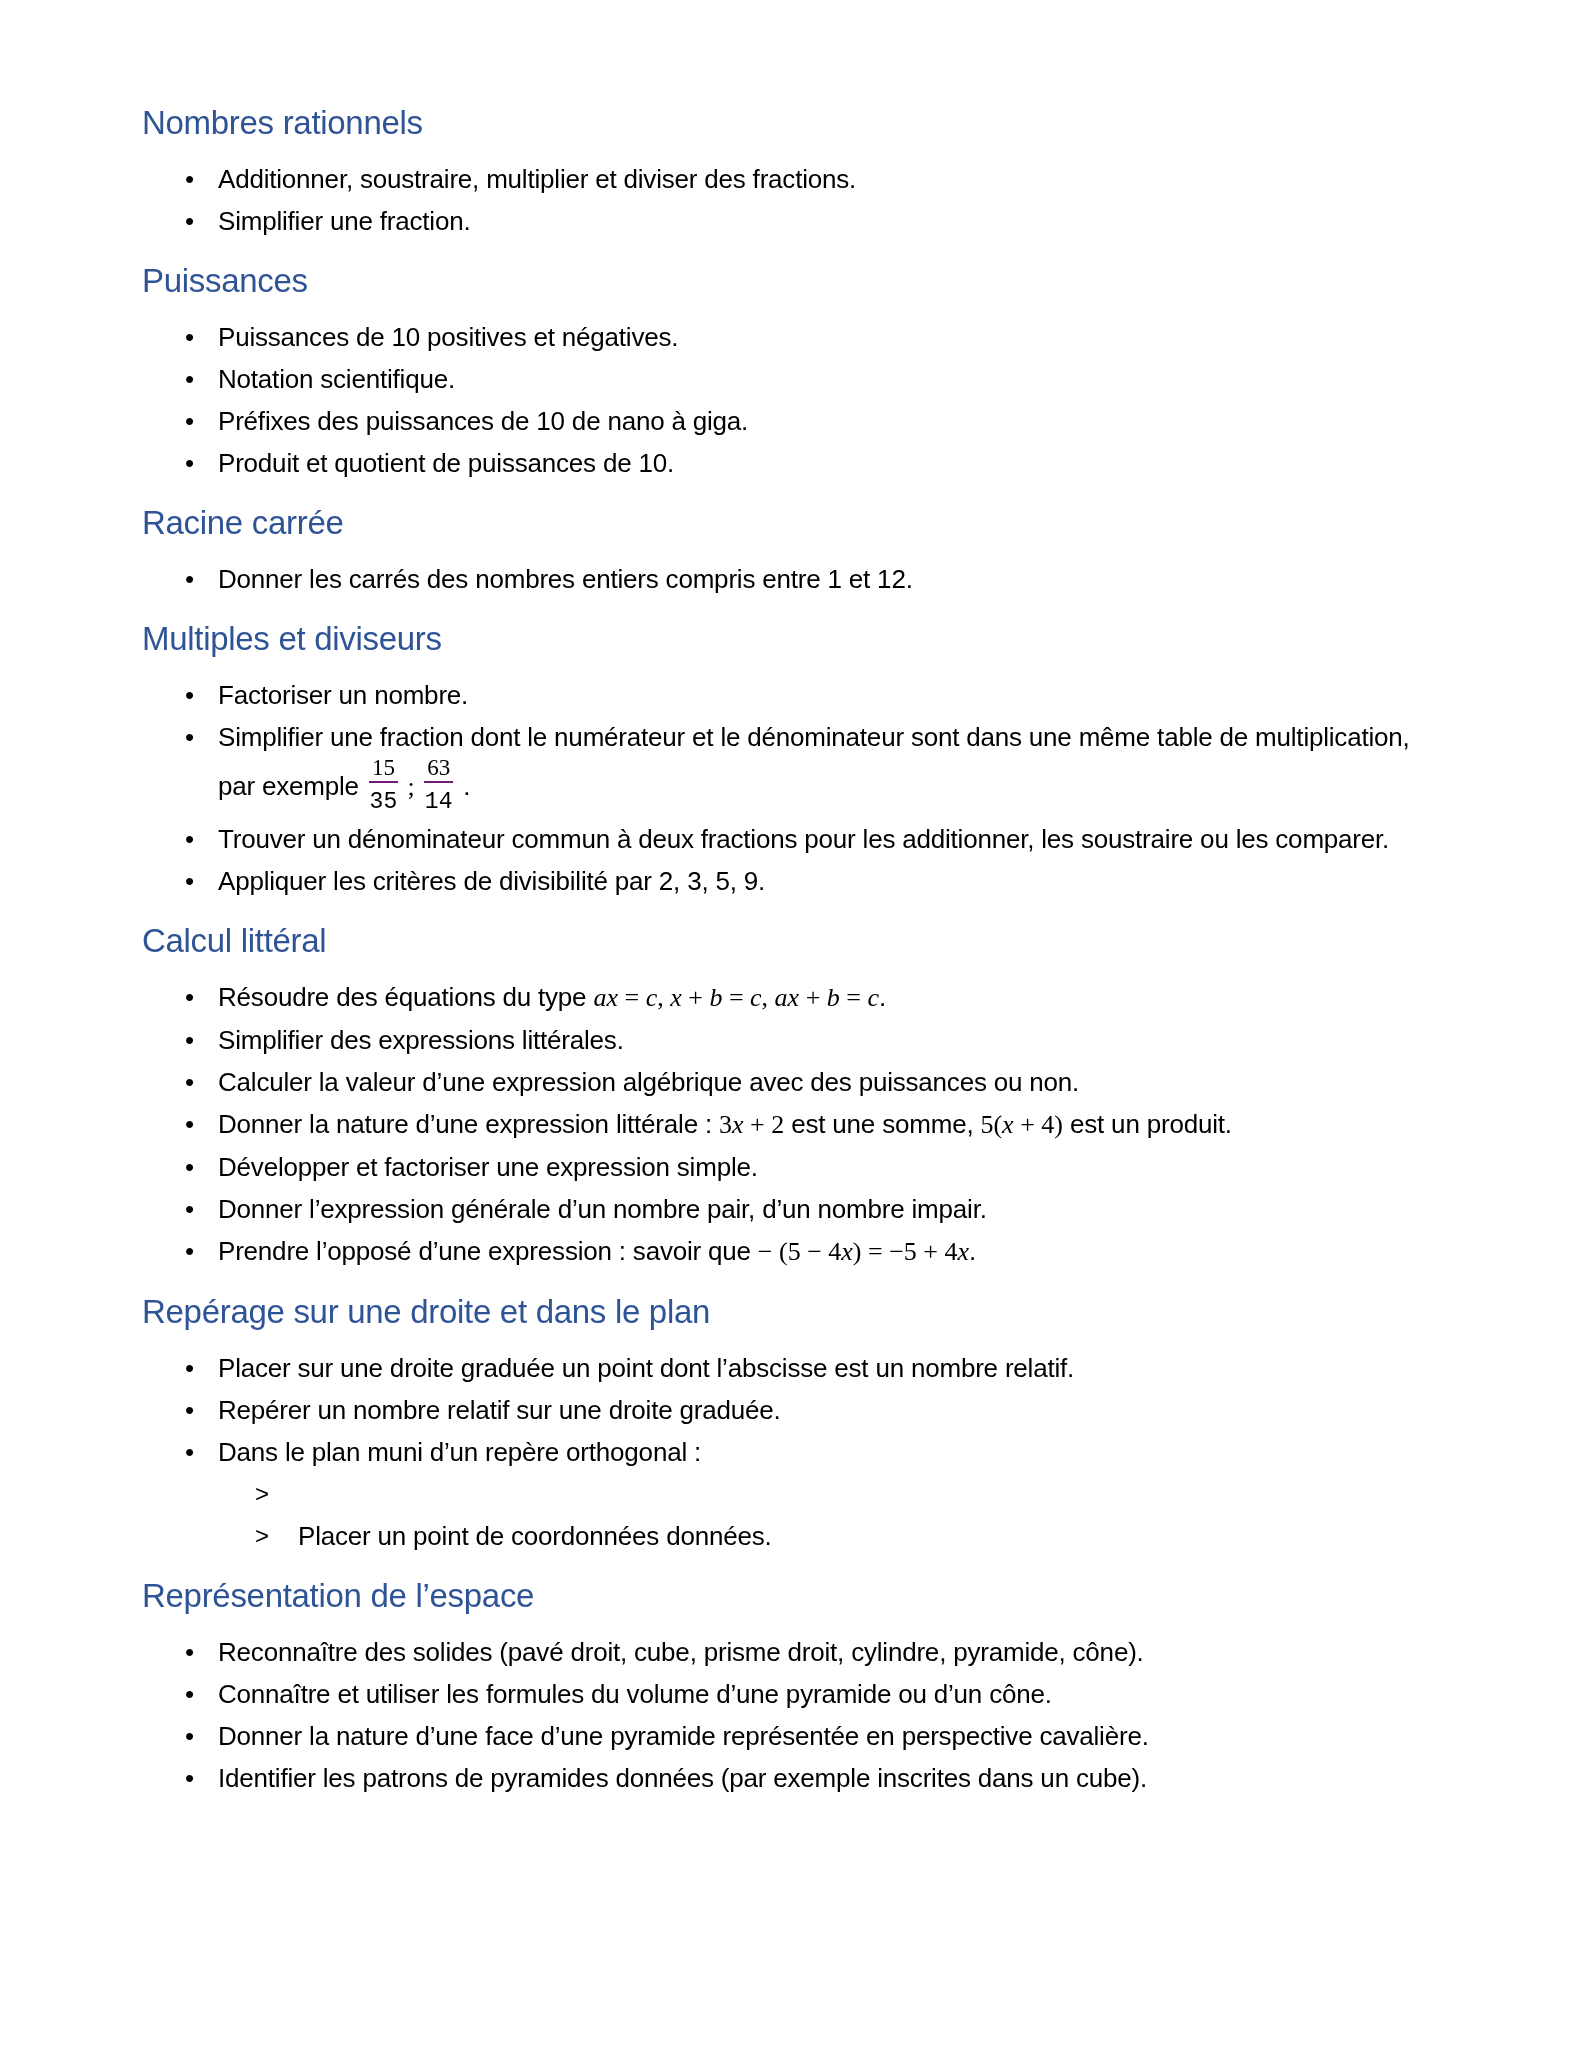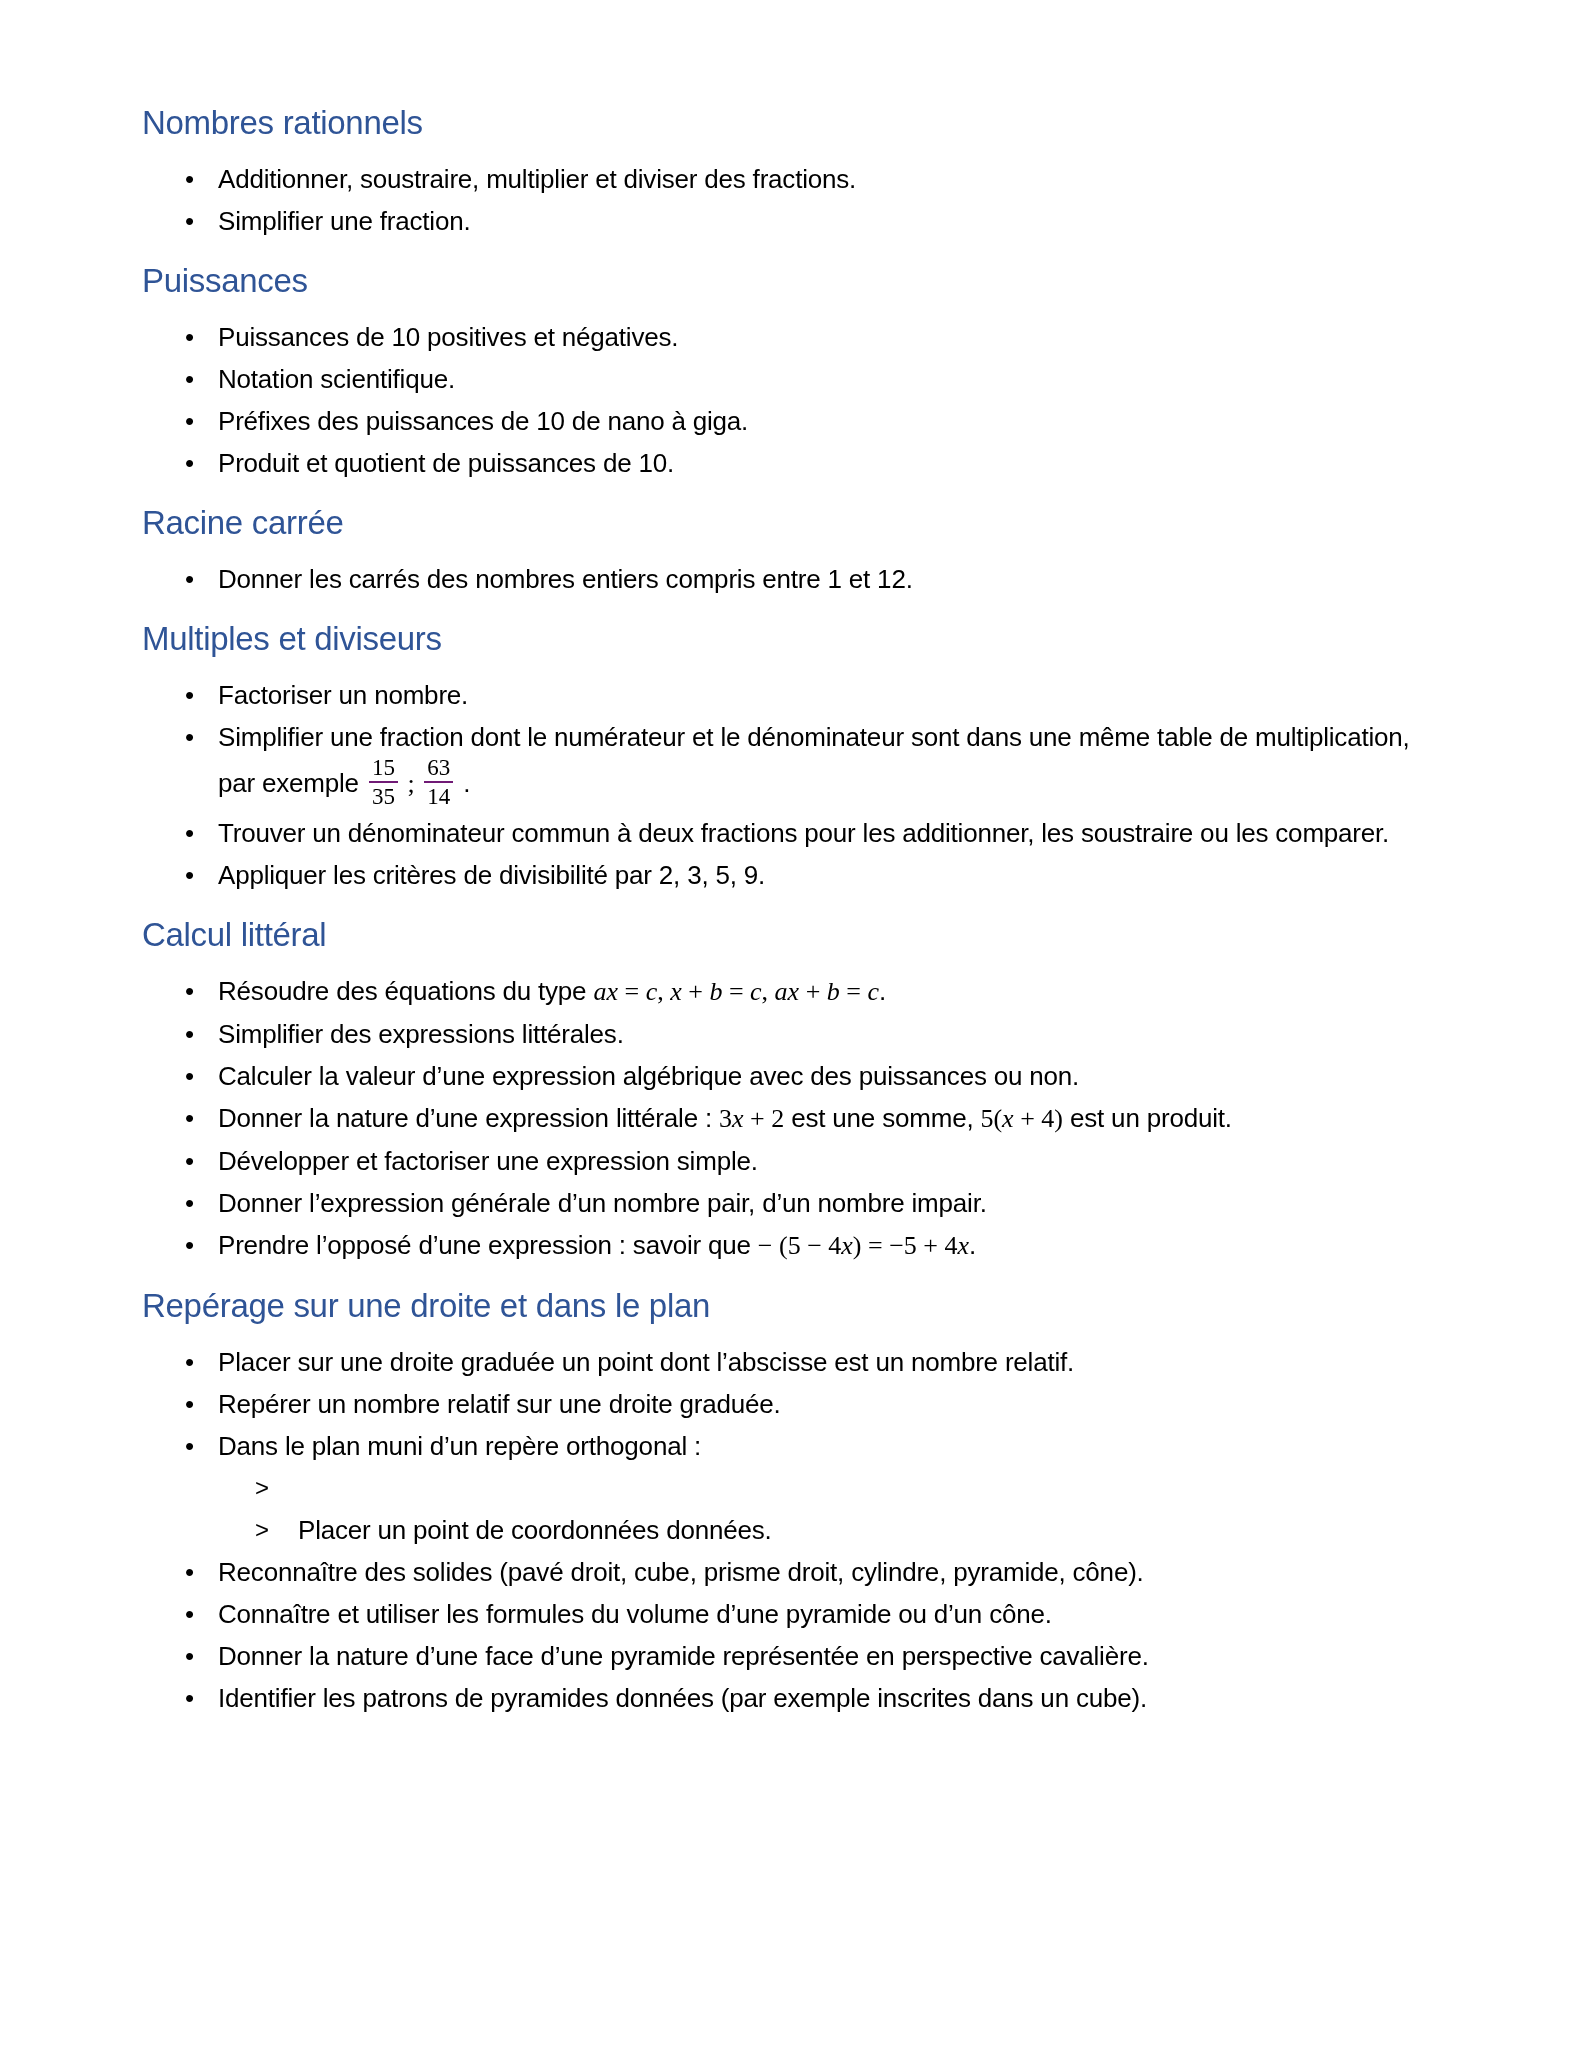--- a/index.html
+++ b/index.html
@@ -69,21 +69,22 @@
     letter-spacing:0;
     margin:0 3px;
   }
   .frac .num{
     display:block;
     border-bottom:2px solid #701a75;
     padding:0 3px 1px 3px;
   }
   .frac .den{
     display:block;
-    padding-top:1px;
+    padding-top:7px;
+    font-family:Liberation Mono, monospace;
   }
 </style>
 </head>
 <body>
 
 <div class="page">
   <div>
       <section class="sec">
         <h2 class="sec-heading">Nombres rationnels</h2>
         <ul class="blist">
@@ -199,20 +200,21 @@
           <li class="item lvl2">
             <span class="marker">&gt;</span>
           </li>
           <li class="item lvl2">
             <span class="marker">&gt;</span>
             <span class="itext">Placer un point de coordonnées données.</span>
           </li>
         </ul>
       </section>
       <section class="sec">
+        <h2 class="sec-heading">Représentation de l’espace</h2>
         <ul class="blist">
           <li class="item lvl1">
             <span class="marker">•</span>
             <span class="itext">Reconnaître des solides (pavé droit, cube, prisme droit, cylindre, pyramide, cône).</span>
           </li>
           <li class="item lvl1">
             <span class="marker">•</span>
             <span class="itext">Connaître et utiliser les formules du volume d’une pyramide ou d’un cône.</span>
           </li>
           <li class="item lvl1">

